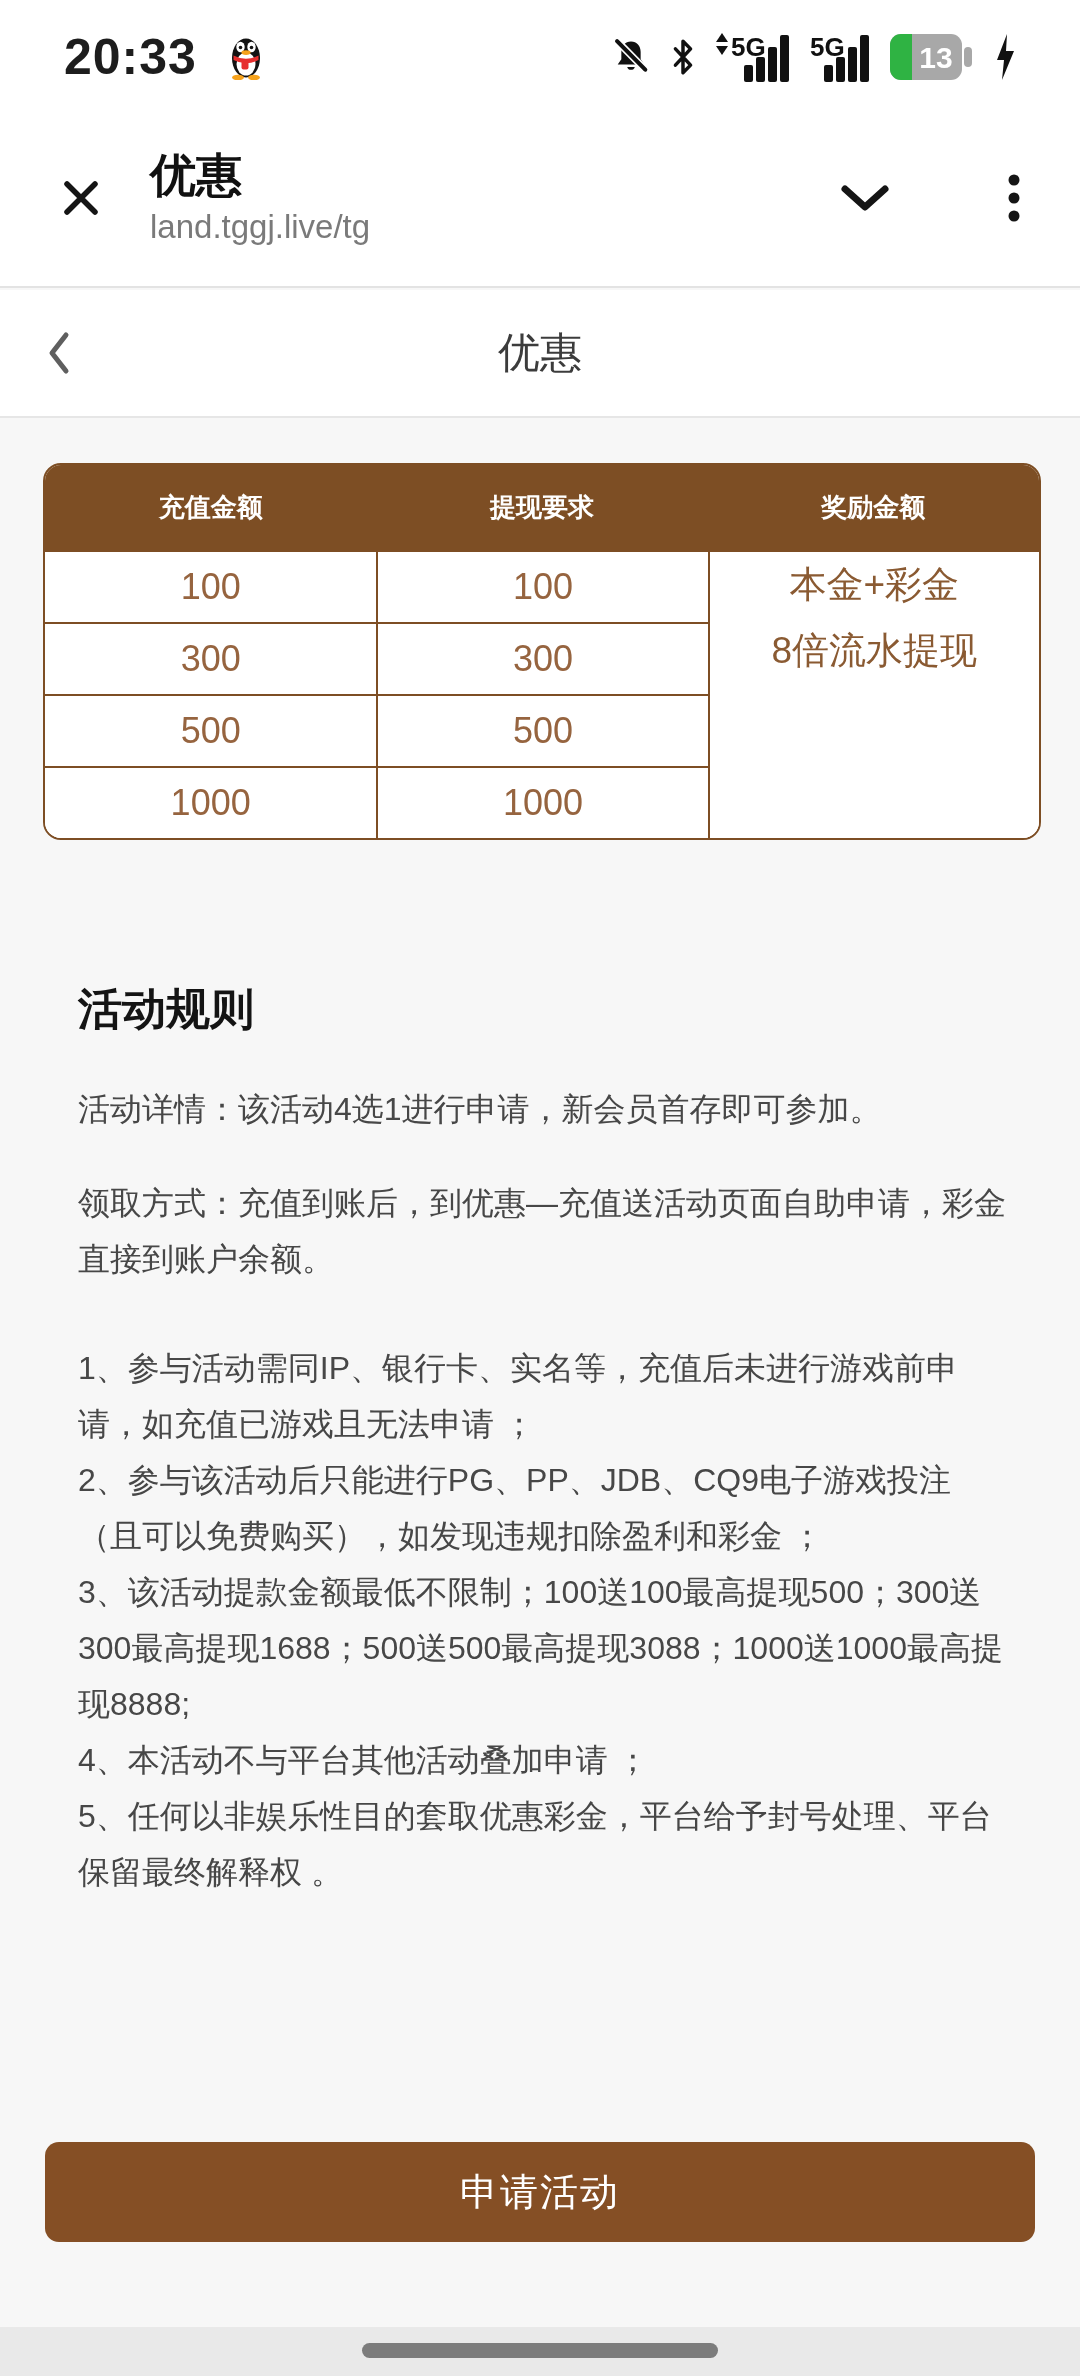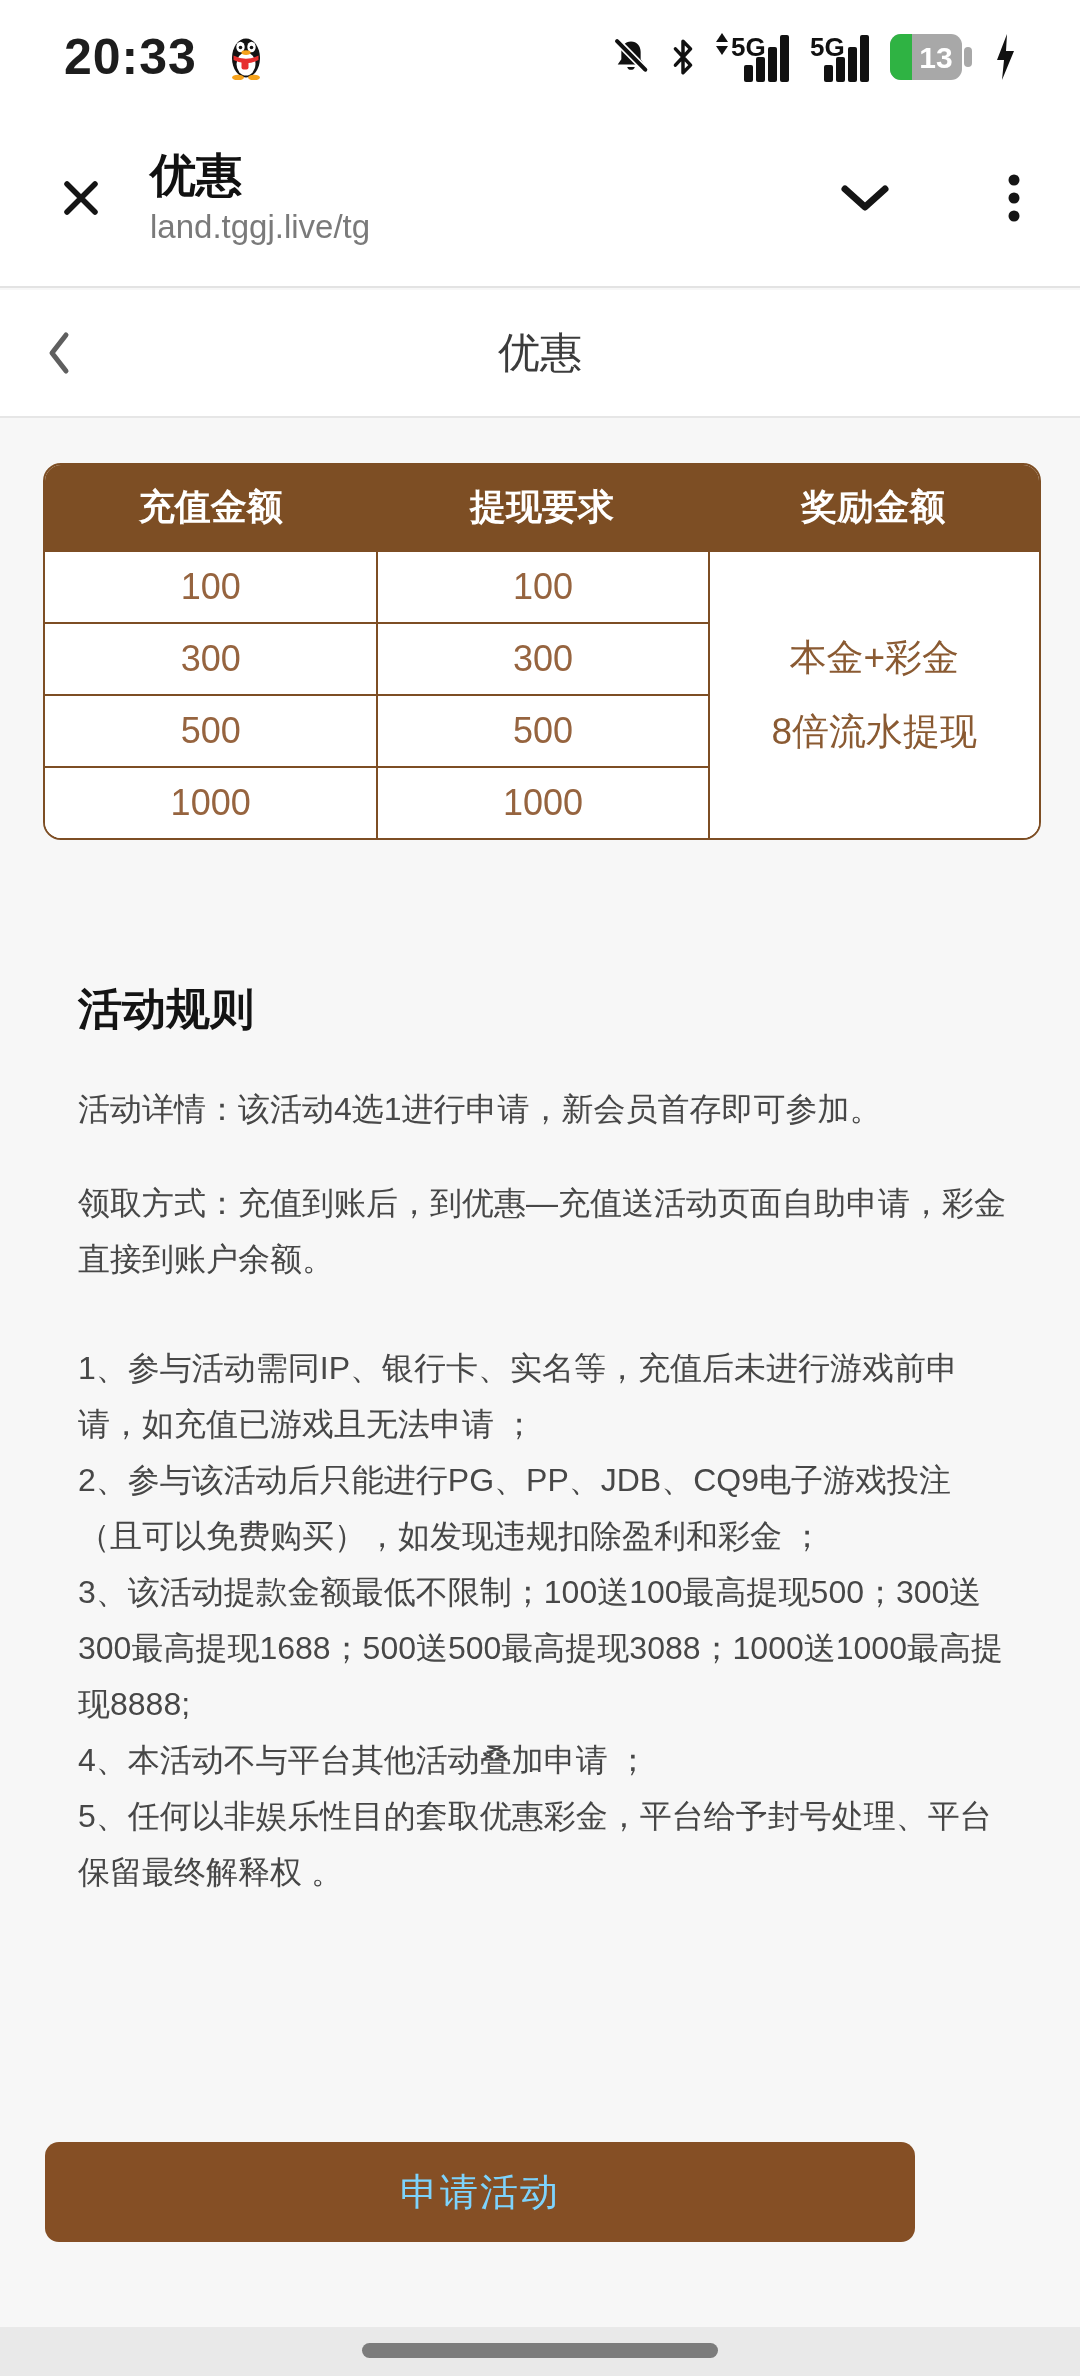--- a/index.html
+++ b/index.html
@@ -29,41 +29,41 @@
   
   .page-nav{position:absolute;top:290px;left:0;width:1080px;height:128px;background:#fff;
     border-bottom:2px solid #e6e6e6;box-sizing:border-box;display:flex;align-items:center;}
   .pn-back{position:absolute;left:46px;top:0;height:126px;display:flex;align-items:center;cursor:pointer;}
   .pn-title{width:100%;text-align:center;font-size:42px;color:#3c3c3c;}
 
   
   .promo-table{position:absolute;top:463px;left:43px;width:994px;background:#fff;
     border:2px solid #7d4e24;border-radius:18px;overflow:hidden;
     display:grid;grid-template-columns:1fr 1fr 1fr;grid-template-rows:85px 72px 72px 72px 72px;}
-  .pt-h{background:#7d4e24;color:#fff;font-weight:bold;font-size:36px;
+  .pt-h{background:#7d4e24;color:#fff;font-weight:bold;font-size:26px;
     display:flex;align-items:center;justify-content:center;}
   .pt-c{display:flex;align-items:center;justify-content:center;background:#fff;
     color:#96643f;font-size:36px;border-top:2px solid #7d4e24;}
   .pt-c.col-2{border-left:2px solid #7d4e24;}
   .pt-req{grid-column:3;grid-row:2/6;border-left:2px solid #7d4e24;border-top:2px solid #7d4e24;
-    display:flex;flex-direction:column;align-items:center;justify-content:center;
-    color:#8a5a32;font-size:37px;line-height:66px;background:#fff;gap:8px;}
+    display:flex;flex-direction:column;align-items:center;justify-content:flex-start;
+    color:#8a5a32;font-size:37px;line-height:66px;background:#fff;}
 
   
   .rules{position:absolute;top:975px;left:78px;width:928px;color:#474747;}
   .rules-heading{font-size:44px;line-height:52px;font-weight:bold;color:#141414;margin-top:8px;}
   .rules p{margin:0;font-size:32px;line-height:56px;}
   .rules .p1{margin-top:46px;}
   .rules .p2{margin-top:38px;}
   .rules-list{margin-top:53px;}
   .rules-list p{margin:0;}
 
   
-  .apply-btn{position:absolute;top:2142px;left:45px;width:870px;height:100px;background:#854f25;
-    border:none;border-radius:14px;color:#7dd3fc;font-size:38px;letter-spacing:2px;
+  .apply-btn{position:absolute;top:2142px;left:45px;width:990px;height:100px;background:#854f25;
+    border:none;border-radius:14px;color:#ffffff;font-size:38px;letter-spacing:2px;
     display:flex;align-items:center;justify-content:center;cursor:pointer;
     font-family:"Liberation Sans",sans-serif;}
 
   
   .gesture-strip{position:absolute;left:0;bottom:0;width:1080px;height:49px;background:#e9e9e9;}
   .gesture-pill{position:absolute;left:362px;top:16px;width:356px;height:15px;border-radius:8px;background:#7c7c7c;}
 </style>
 </head>
 <body>
 

